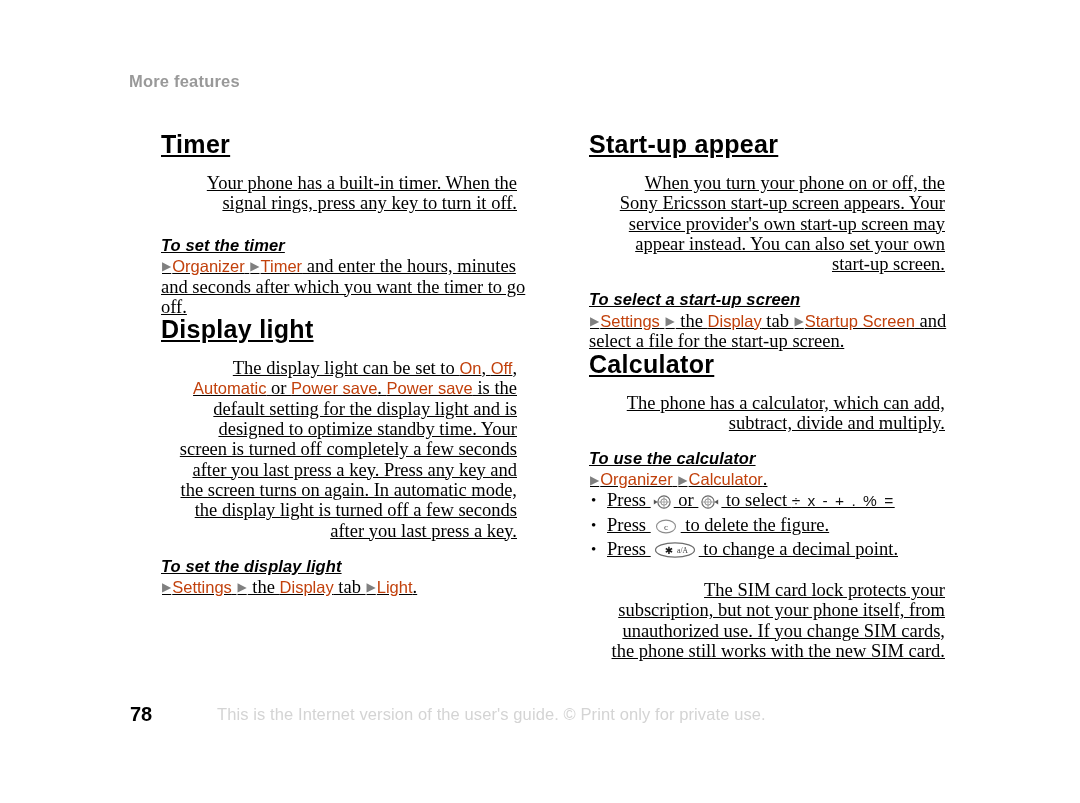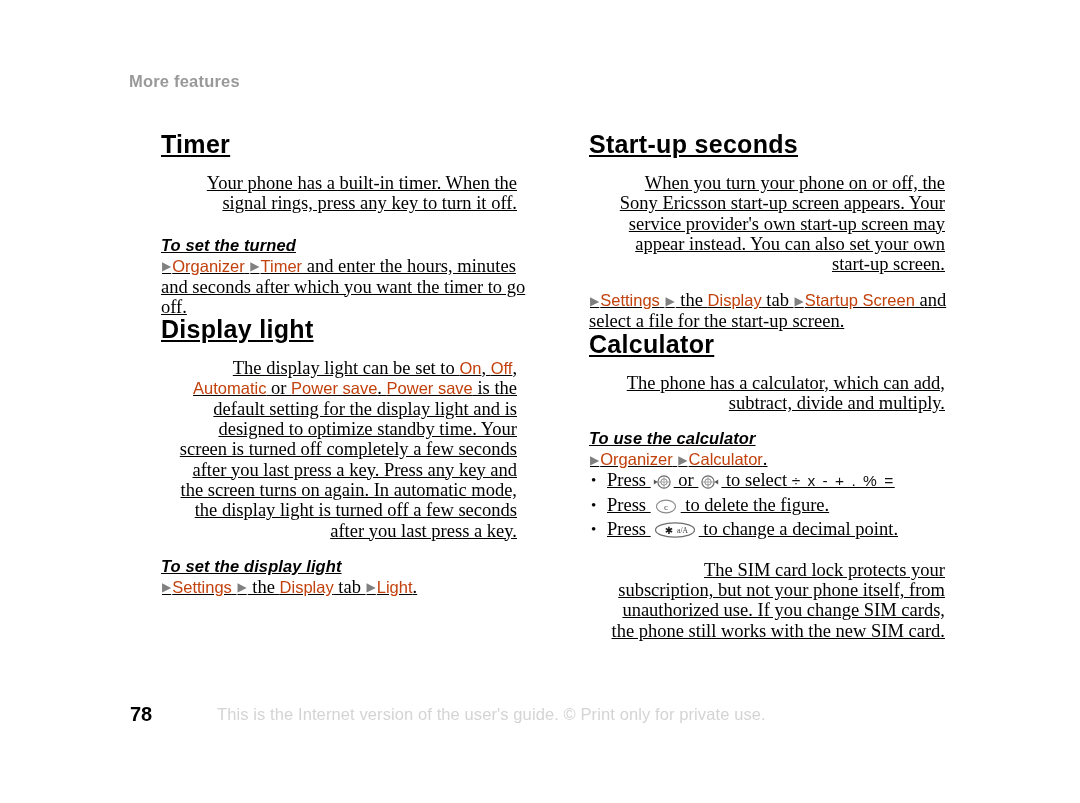--- a/index.html
+++ b/index.html
@@ -174,21 +174,21 @@
 <div class="page">
 
   <div class="running-header">More features</div>
 
   <div class="col col-left">
 
     <h1 class="section">Timer</h1>
 
     <p class="body sp-after-para">Your phone has a built-in timer. When the signal rings, press any key to turn it off.</p>
 
-    <h2 class="task">To set the turned</h2>
+    <h2 class="task">To set the timer</h2>
 
     <p class="step">
       <span class="arrow">▶</span><span class="ui">Organizer</span>
       <span class="arrow">▶</span><span class="ui">Timer</span><span> and enter the hours, minutes and seconds after which you want the timer to go off.</span>
     </p>
 
     <h1 class="section sp-section-gap">Display light</h1>
 
     <p class="body"><span>The display light can be set to </span><span class="ui">On</span><span>, </span><span class="ui">Off</span><span>, </span><span class="ui">Automatic</span><span> or </span><span class="ui">Power save</span><span>. </span><span class="ui">Power save</span><span> is the default setting for the display light and is designed to optimize standby time. Your screen is turned off  completely a few seconds after you last press a key. Press any key and the screen turns on again. In automatic mode, the display light is turned off a few seconds after you last press a key.</span></p>
 
@@ -196,24 +196,25 @@
 
     <p class="step">
       <span class="arrow">▶</span><span class="ui">Settings</span>
       <span class="arrow">▶</span><span> the </span><span class="ui">Display</span><span> tab </span><span class="arrow">▶</span><span class="ui">Light</span><span>.</span>
     </p>
 
   </div>
 
   <div class="col col-right">
 
-    <h1 class="section">Start-up seconds</h1>
+    <h1 class="section">Start-up appear</h1>
 
     <p class="body">When you turn your phone on or off, the Sony Ericsson start-up screen appears. Your service provider's own start-up screen may appear instead. You can also set your own start-up screen.</p>
 
+    <h2 class="task sp-before-task">To select a start-up screen</h2>
 
     <p class="step">
       <span class="arrow">▶</span><span class="ui">Settings</span>
       <span class="arrow">▶</span><span> the </span><span class="ui">Display</span><span> tab </span><span class="arrow">▶</span><span class="ui">Startup Screen</span><span> and select a file for the start-up screen.</span>
     </p>
 
     <h1 class="section sp-section-gap">Calculator</h1>
 
     <p class="body">The phone has a calculator, which can add, subtract, divide and multiply.</p>
 

